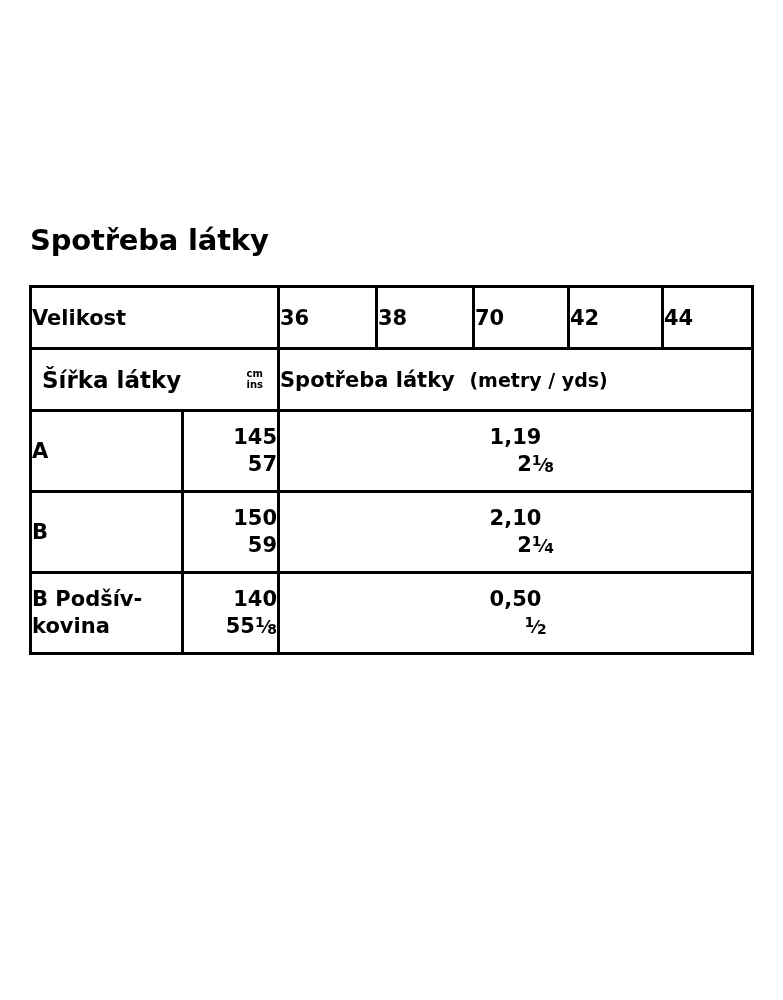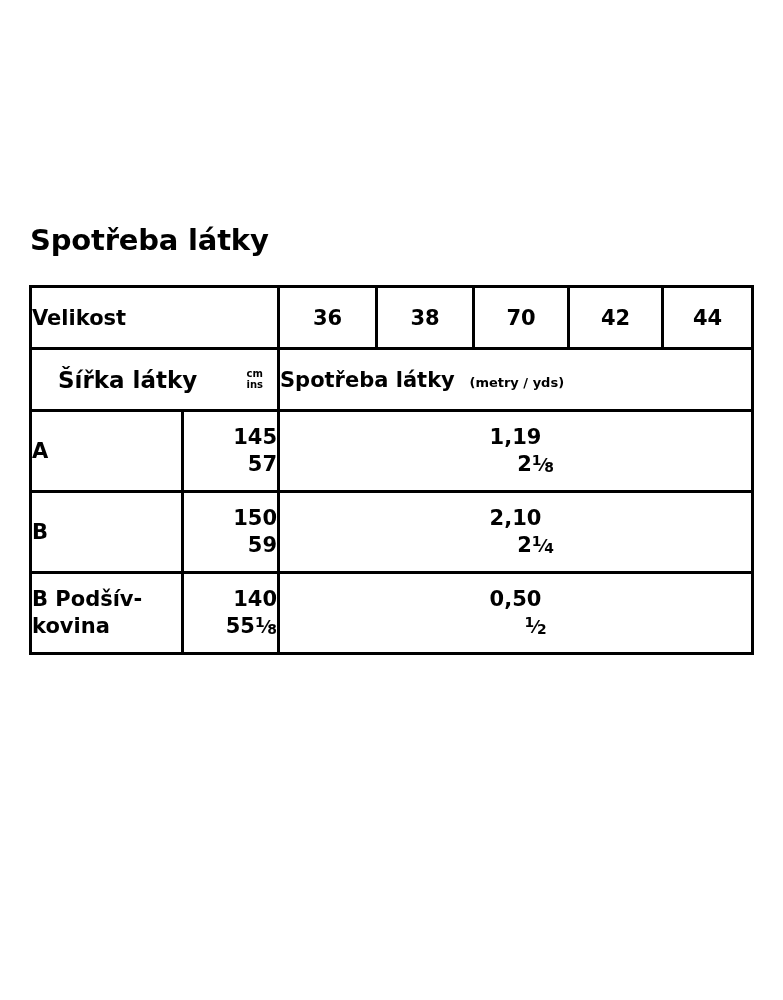--- a/index.html
+++ b/index.html
@@ -52,26 +52,25 @@
   .r1 { height: 62px; }
   .cell-velikost {
     padding-left: 10px;
     font-size: 23px;
     font-weight: bold;
   }
   .size-cell {
     padding-left: 9px;
     font-size: 22px;
     font-weight: bold;
-    text-align: center;
   }
   
   .r2 { height: 62px; }
   .width-label {
-    padding-left: 26px;
+    padding-left: 10px;
     font-size: 23px;
     font-weight: bold;
     display: flex;
     align-items: center;
     justify-content: space-between;
   }
   .units {
     display: inline-block;
     text-align: center;
     font-size: 10px;
@@ -80,21 +79,21 @@
     padding-right: 14px;
   }
   .units div { display: block; }
   .consumption-head {
     padding-left: 14px;
     font-size: 22px;
     font-weight: bold;
     white-space: nowrap;
   }
   .consumption-head .sub {
-    font-size: 13px;
+    font-size: 19px;
     font-weight: bold;
   }
   
   .drow { height: 81px; }
   .fab-name {
     padding-left: 10px;
     font-size: 22px;
     font-weight: bold;
     line-height: 1.28;
   }

